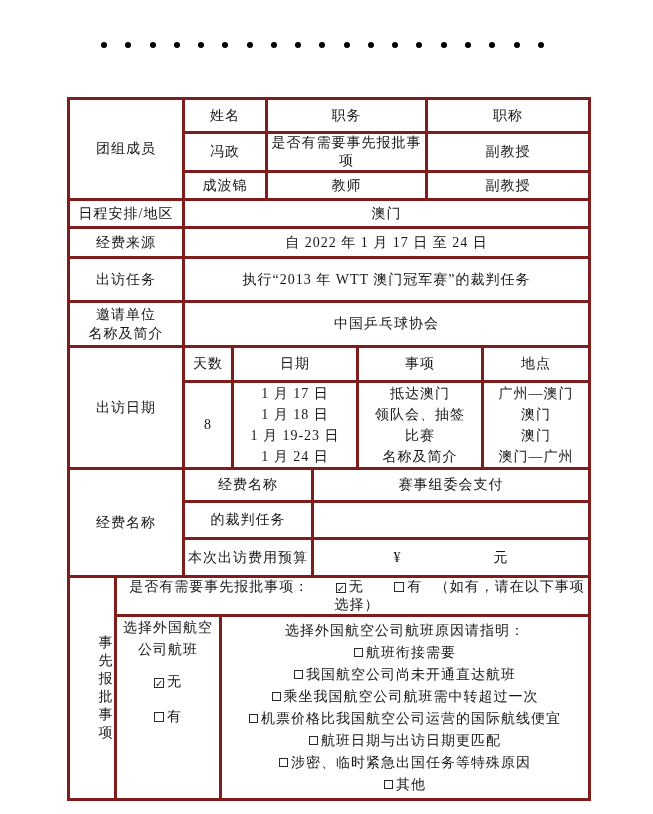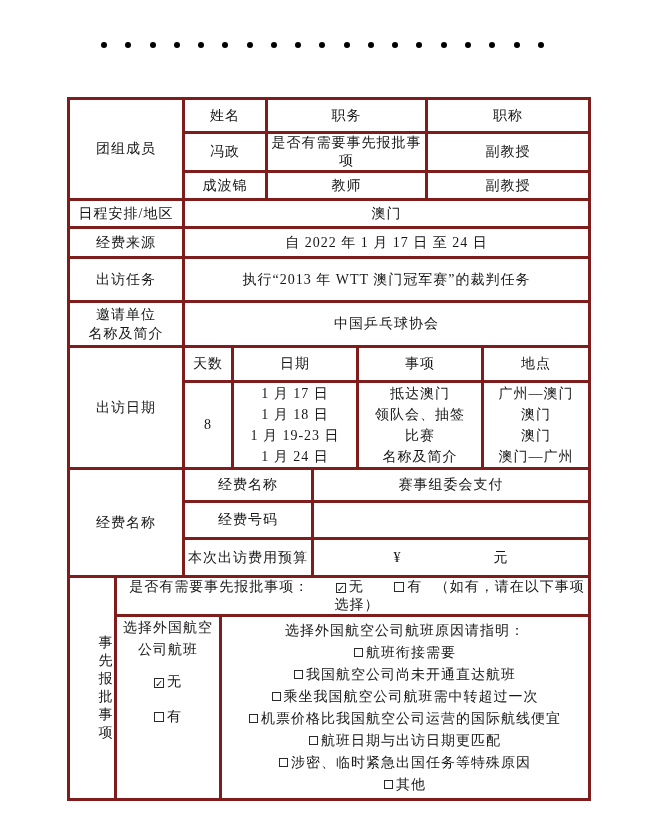--- a/index.html
+++ b/index.html
@@ -175,21 +175,21 @@
         <div>澳门—广州</div>
       </td>
     </tr>
 
     <tr style="height:33px">
       <td colspan="2" rowspan="3">经费名称</td>
       <td colspan="4">经费名称</td>
       <td colspan="4" class="left">赛事组委会支付</td>
     </tr>
     <tr style="height:37px">
-      <td colspan="4">经费号码</td>
+      <td colspan="4">的裁判任务</td>
       <td colspan="4" class="left"></td>
     </tr>
     <tr style="height:38px">
       <td colspan="4">本次出访费用预算</td>
       <td colspan="4" class="left">
         <span>¥</span><span class="spacer90"></span><span>元</span>
       </td>
     </tr>
 
     <tr style="height:39px">

